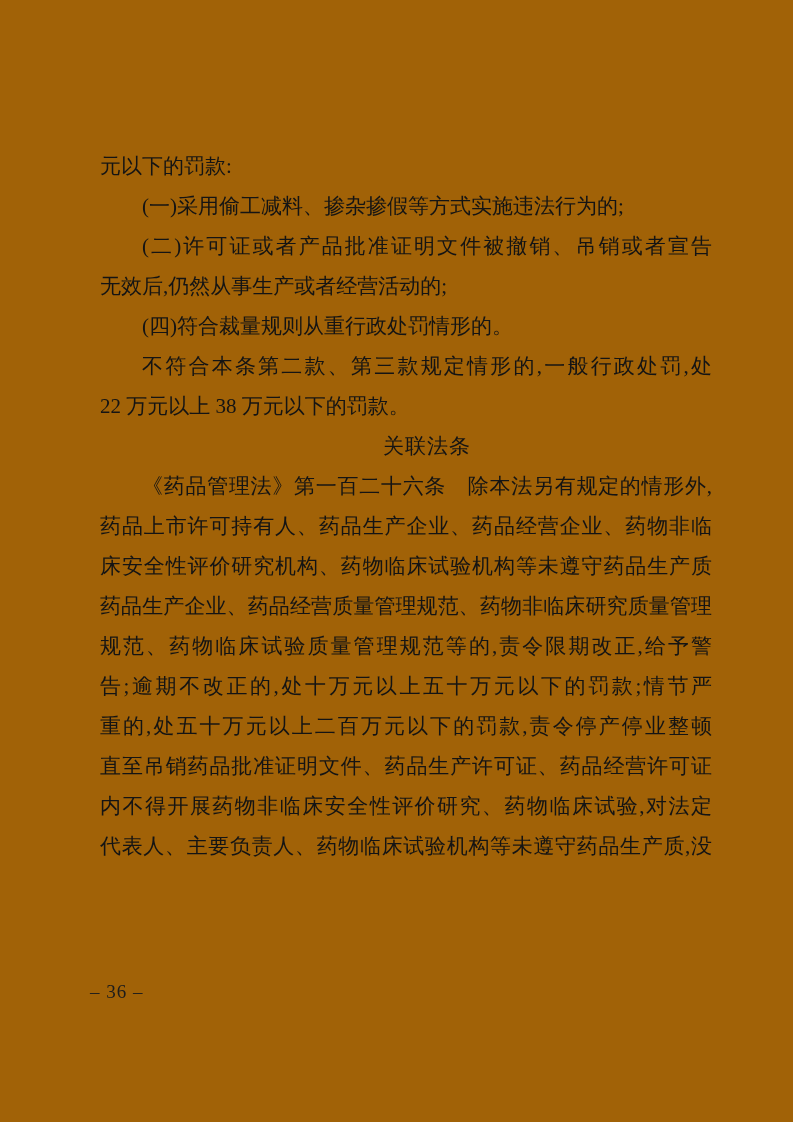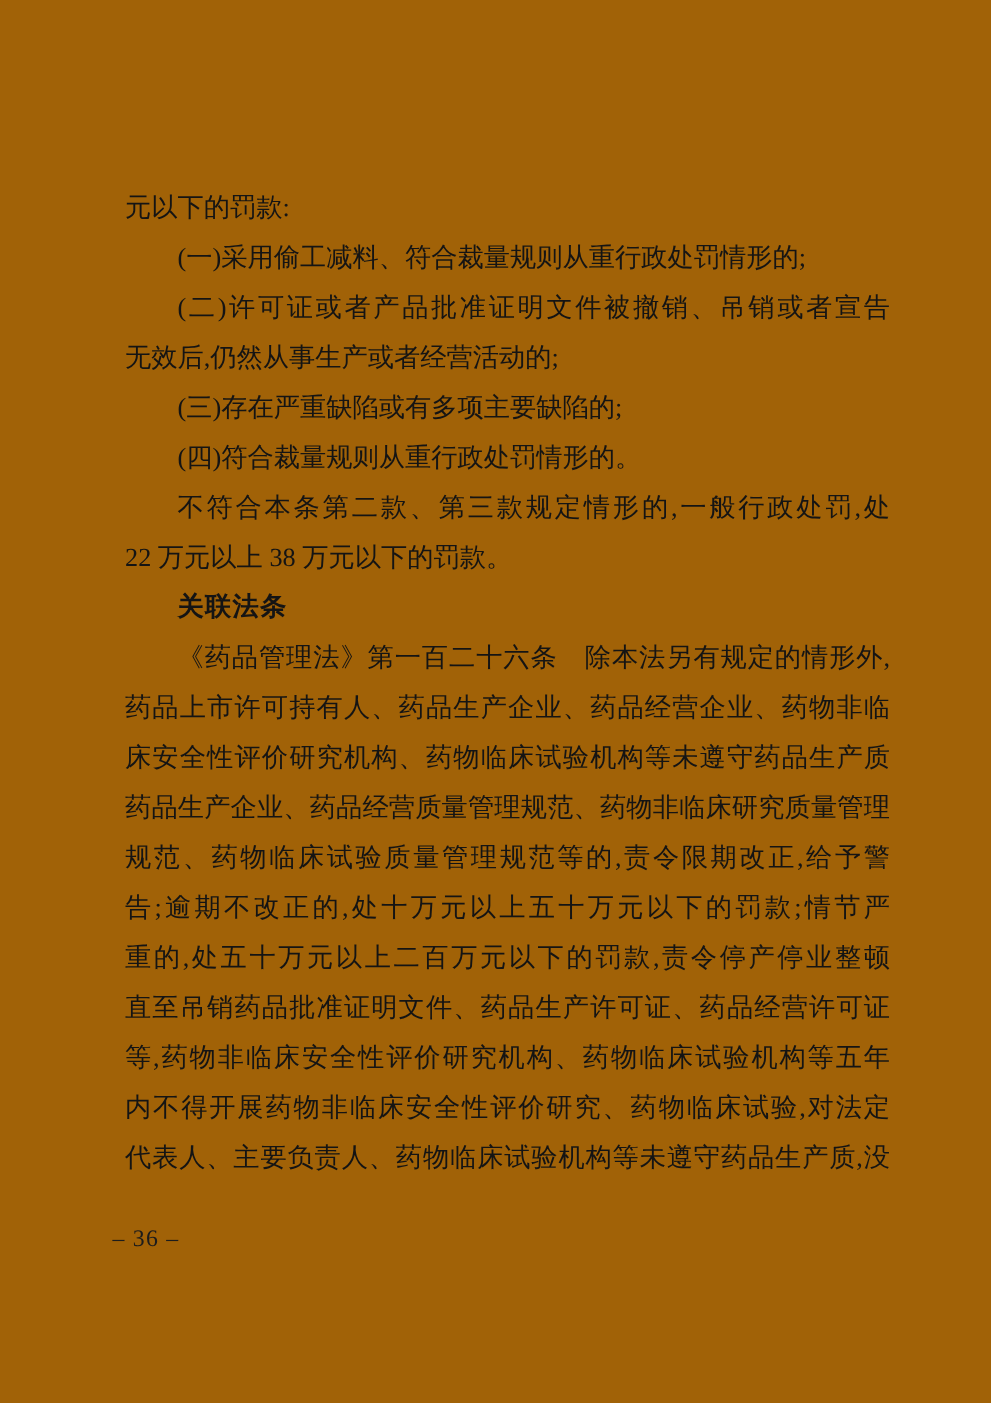--- a/index.html
+++ b/index.html
@@ -34,54 +34,53 @@
     padding-left: 42px; 
   }
   .line.justify {
     text-align: justify;
     text-align-last: justify;
     text-justify: distribute;
     text-justify: inter-character;
   }
   .line.heading {
     font-family: "Liberation Sans", "DejaVu Sans", sans-serif;
-    font-weight: 700;
+    font-weight: 400;
     letter-spacing: 1px;
+    text-align: center;
   }
   .page-number {
     position: absolute;
     left: 90px;
     top: 977px;
     font-size: 19px;
     line-height: 30px;
     letter-spacing: 1px;
     color: #1c1c1c;
     font-family: "Liberation Serif", "DejaVu Serif", serif;
   }
 </style>
 </head>
 <body>
 
 <div class="page">
   <main class="text-block">
       <div class="line">元以下的罚款:</div>
-      <div class="line indent">(一)采用偷工减料、符合裁量规则从重行政处罚情形的;</div>
+      <div class="line indent">(一)采用偷工减料、掺杂掺假等方式实施违法行为的;</div>
       <div class="line indent justify">(二)许可证或者产品批准证明文件被撤销、吊销或者宣告</div>
       <div class="line">无效后,仍然从事生产或者经营活动的;</div>
-      <div class="line indent">(三)存在严重缺陷或有多项主要缺陷的;</div>
       <div class="line indent">(四)符合裁量规则从重行政处罚情形的。</div>
       <div class="line indent justify">不符合本条第二款、第三款规定情形的,一般行政处罚,处</div>
       <div class="line">22 万元以上 38 万元以下的罚款。</div>
       <div class="line indent heading">关联法条</div>
       <div class="line indent justify">《药品管理法》第一百二十六条　除本法另有规定的情形外,</div>
       <div class="line justify">药品上市许可持有人、药品生产企业、药品经营企业、药物非临</div>
       <div class="line justify">床安全性评价研究机构、药物临床试验机构等未遵守药品生产质</div>
       <div class="line justify">药品生产企业、药品经营质量管理规范、药物非临床研究质量管理</div>
       <div class="line justify">规范、药物临床试验质量管理规范等的,责令限期改正,给予警</div>
       <div class="line justify">告;逾期不改正的,处十万元以上五十万元以下的罚款;情节严</div>
       <div class="line justify">重的,处五十万元以上二百万元以下的罚款,责令停产停业整顿</div>
       <div class="line justify">直至吊销药品批准证明文件、药品生产许可证、药品经营许可证</div>
-      <div class="line justify">等,药物非临床安全性评价研究机构、药物临床试验机构等五年</div>
       <div class="line justify">内不得开展药物非临床安全性评价研究、药物临床试验,对法定</div>
       <div class="line justify">代表人、主要负责人、药物临床试验机构等未遵守药品生产质,没</div>
     </main>
   <div class="page-number">– 36 –</div>
 </div>
 
 </body></html>

